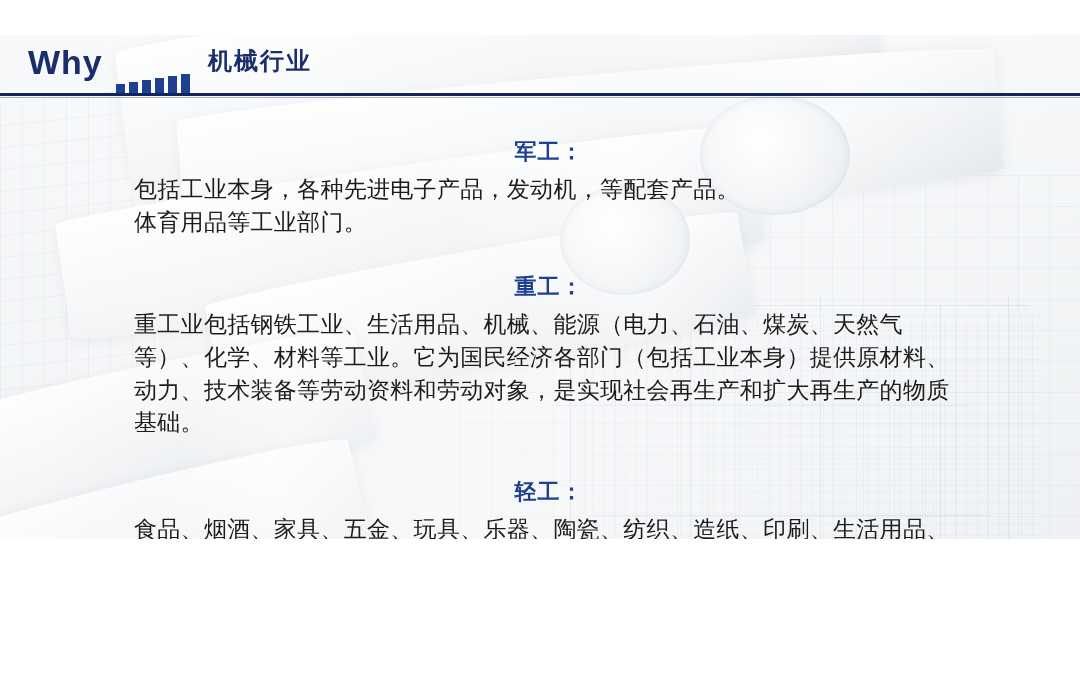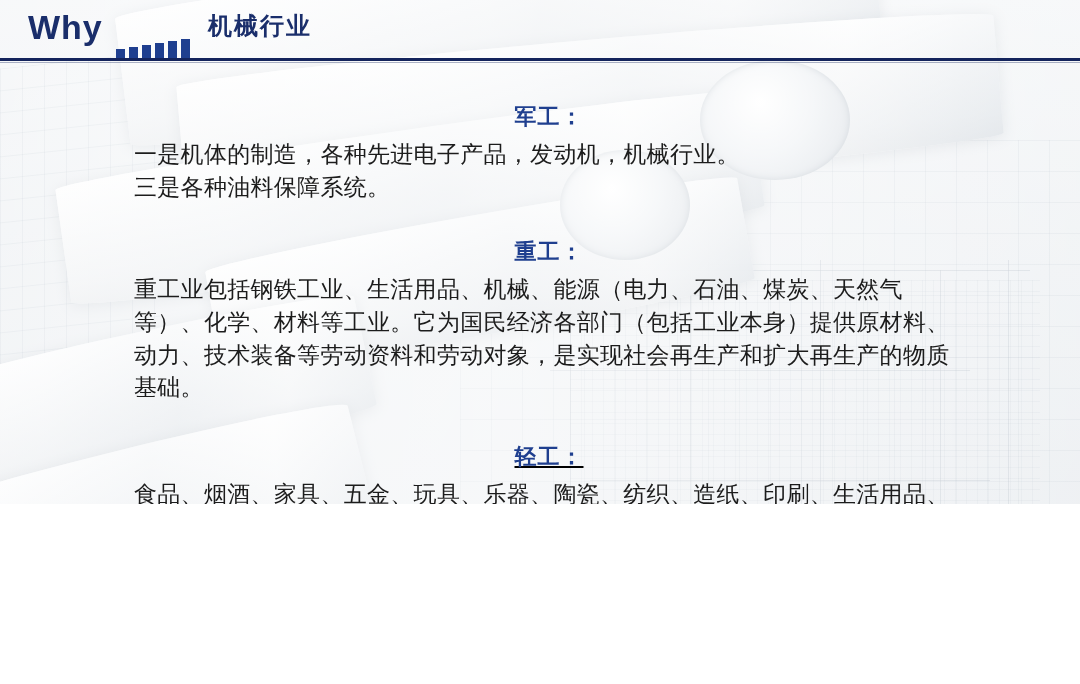--- a/index.html
+++ b/index.html
@@ -13,20 +13,21 @@
     font-family: "Liberation Sans", sans-serif;
     background: #ffffff;
   }
 
   .slide {
     position: relative;
     width: 1080px;
     height: 504px;
     overflow: hidden;
     background: #fef9c3;
+    margin-top: 35px;
   }
 
   
   .bg {
     position: absolute;
     inset: 0;
     background:
       linear-gradient(115deg, rgba(255,255,255,0.0) 0%, rgba(255,255,255,0.25) 40%, rgba(255,255,255,0.05) 100%),
       linear-gradient(180deg, #eef1f4 0%, #e6eaee 45%, #dfe4e9 100%);
   }
@@ -211,21 +212,21 @@
   .section-body p {
     margin: 0;
     font-size: 23px;
     line-height: 1.42;
     color: #1c1c1c;
     letter-spacing: 0.3px;
     font-family: "Liberation Sans", sans-serif;
   }
   .sec-military { margin-top: 0; }
   .sec-heavy { margin-top: 34px; }
-  .sec-light { margin-top: 38px; text-decoration: underline; }
+  .sec-light { margin-top: 38px; }
 </style>
 </head>
 <body>
 
 <div class="slide">
 
   <div class="bg">
     <div class="bg-leftsheet"></div>
     <div class="bg-grid"></div>
     <div class="bg-grid-fine"></div>
@@ -278,22 +279,22 @@
     <div class="header-title">机械行业</div>
     <div class="header-rule"></div>
     <div class="header-rule-thin"></div>
   </div>
 
   <div class="content">
 
     <div class="section sec-military">
       <div class="section-heading">军工：</div>
       <div class="section-body">
-        <p>一是机体的制造，各种先进电子产品，发动机，机械行业。</p>
-        <p>三是各种油料保障系统。</p>
+        <p>包括工业本身，各种先进电子产品，发动机，等配套产品。</p>
+        <p>体育用品等工业部门。</p>
       </div>
     </div>
 
     <div class="section sec-heavy">
       <div class="section-heading">重工：</div>
       <div class="section-body">
         <p>重工业包括钢铁工业、生活用品、机械、能源（电力、石油、煤炭、天然气等）、化学、材料等工业。它为国民经济各部门（包括工业本身）提供原材料、动力、技术装备等劳动资料和劳动对象，是实现社会再生产和扩大再生产的物质基础。</p>
       </div>
     </div>
 

